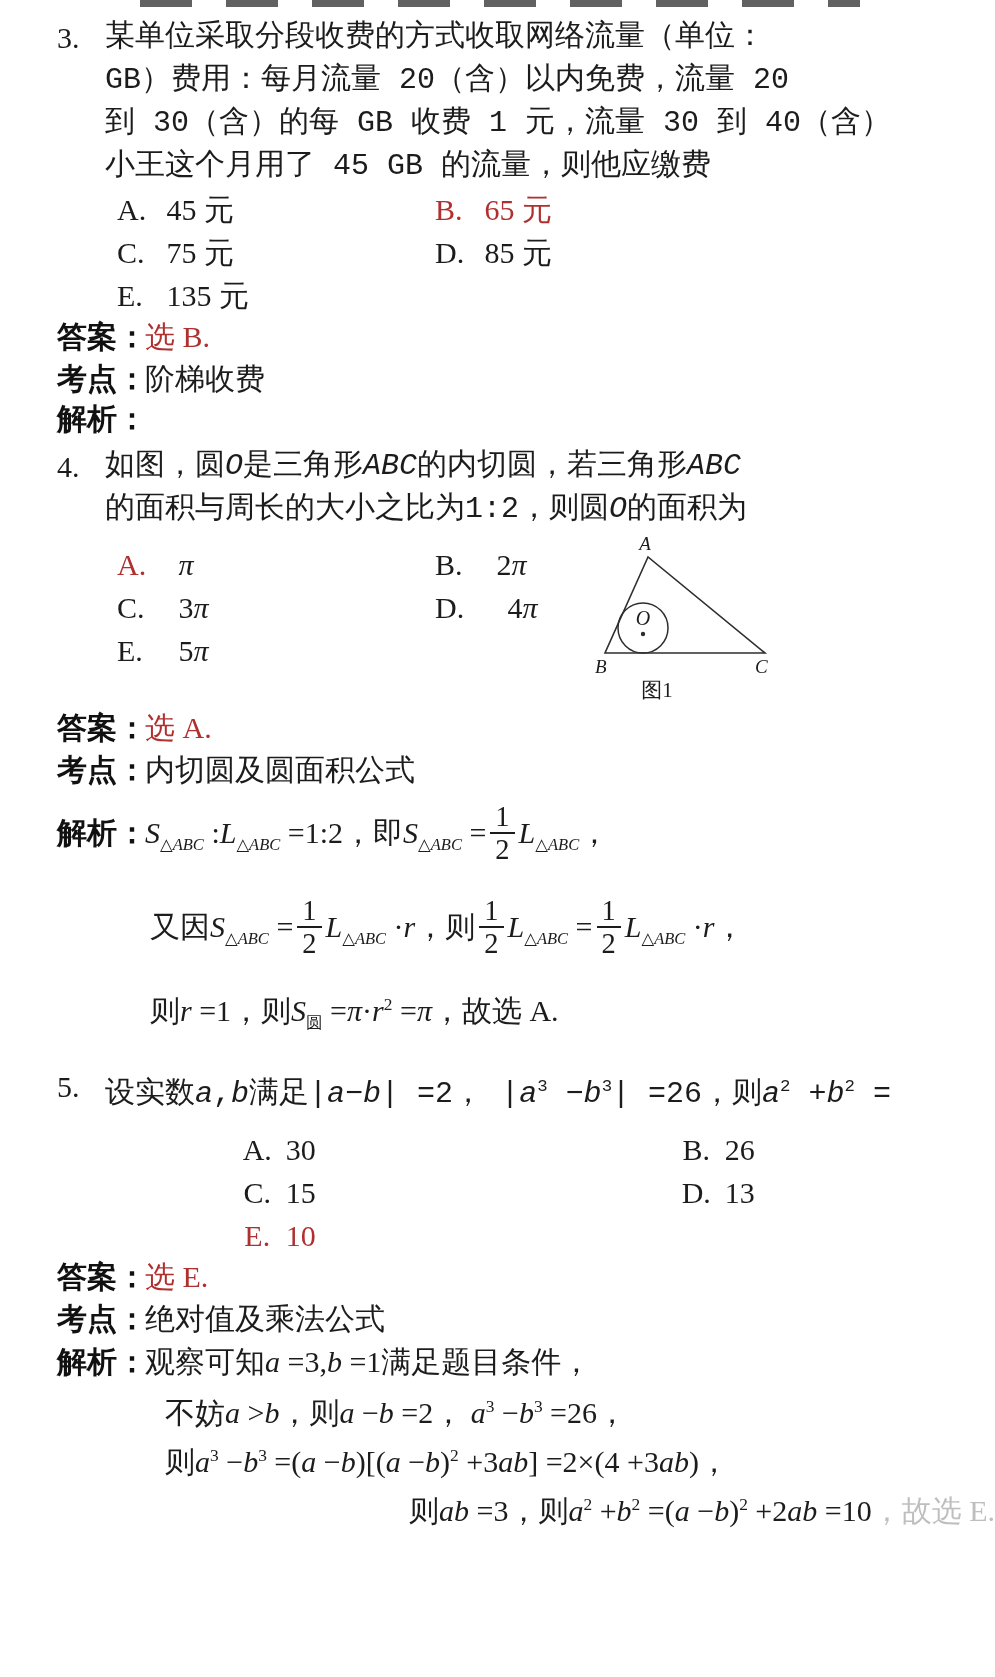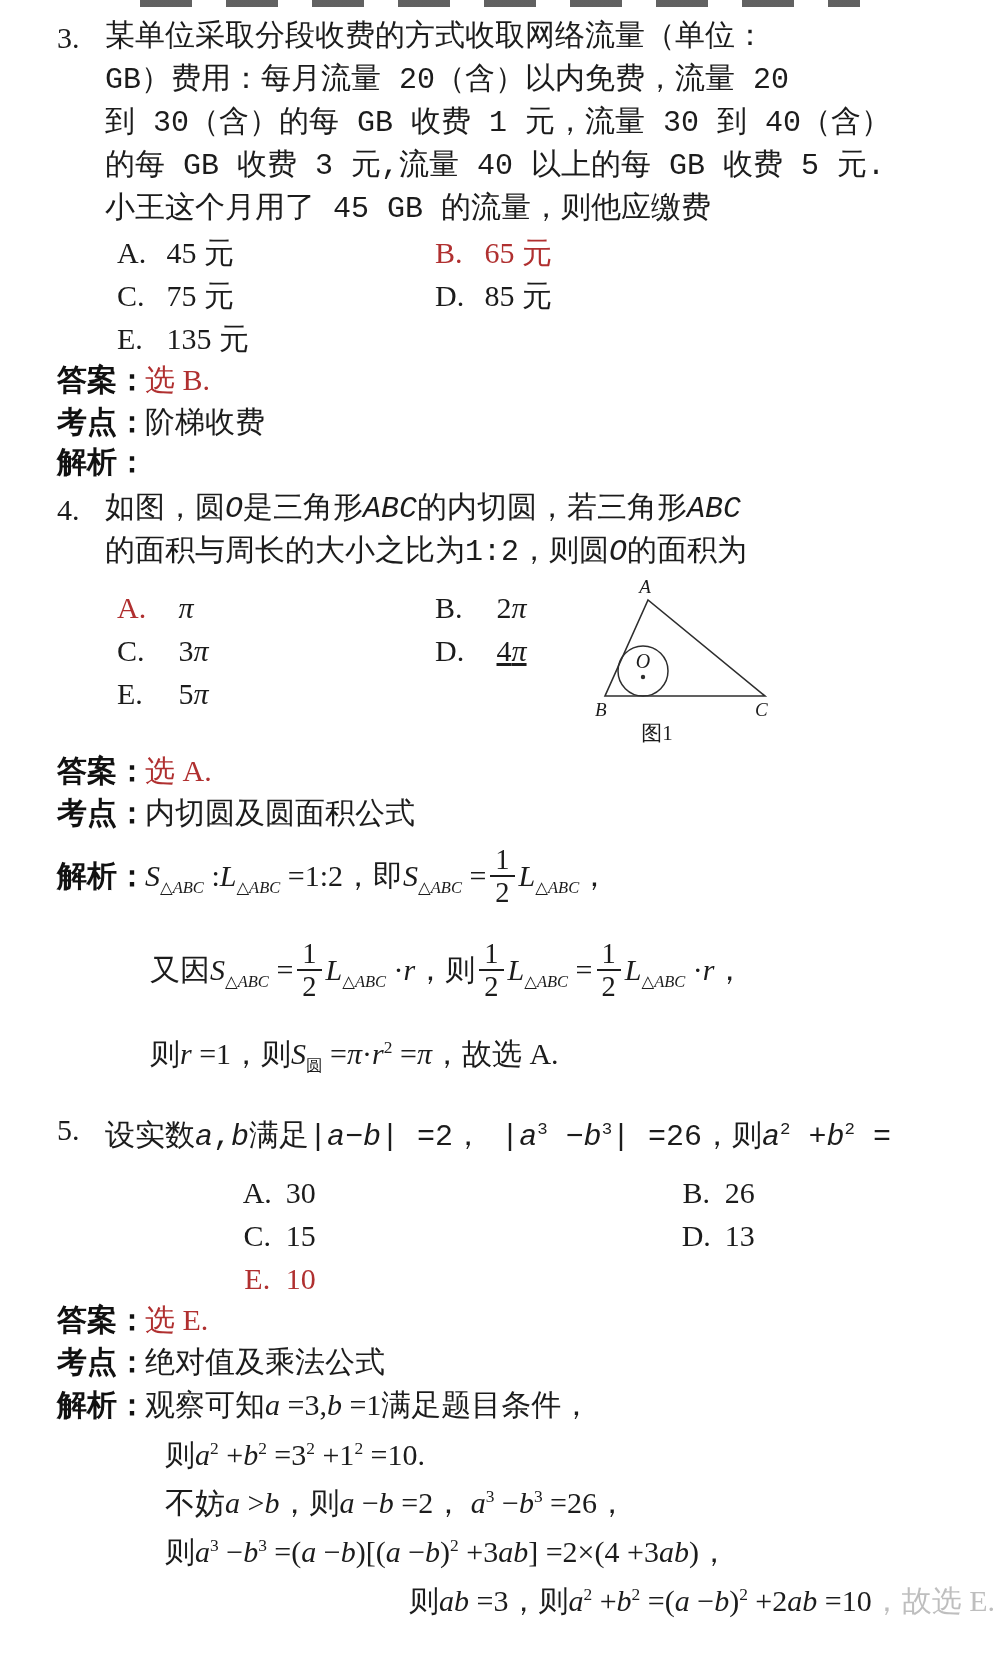--- a/index.html
+++ b/index.html
@@ -66,21 +66,20 @@
 
   <div class="top-frag"></div>
 
   <section class="question">
     <div class="qhead">
       <span class="qnum">3.</span>
       <div class="qtext">
         <div class="qline">某单位采取分段收费的方式收取网络流量（单位：</div>
         <div class="qline">GB）费用：每月流量 20（含）以内免费，流量 20</div>
         <div class="qline">到 30（含）的每 GB 收费 1 元，流量 30 到 40（含）</div>
-        <div class="qline">的每 GB 收费 3 元,流量 40 以上的每 GB 收费 5 元.</div>
         <div class="qline">小王这个月用了 45 GB 的流量，则他应缴费</div>
       </div>
     </div>
   </section>
 
   <div class="opts" style="margin-left:117px;">
     <div class="opt">
       <span class="olab">A.</span>
       <span class="oval">45 元</span>
     </div>
@@ -132,21 +131,21 @@
     <div class="opt">
       <span class="olab">B.</span>
       <span class="oval" style="margin-left:12px;">2<i>π</i></span>
     </div>
     <div class="opt">
       <span class="olab">C.</span>
       <span class="oval" style="margin-left:12px;">3<i>π</i></span>
     </div>
     <div class="opt">
       <span class="olab">D.</span>
-      <span class="oval" style="margin-left:12px;text-decoration:underline;">4<i>π</i></span>
+      <span class="oval" style="margin-left:23px;">4<i>π</i></span>
     </div>
     <div class="opt">
       <span class="olab">E.</span>
       <span class="oval" style="margin-left:12px;">5<i>π</i></span>
     </div>
 
     <div class="figure">
       <svg width="200" height="170" viewBox="0 0 200 170">
         <polygon points="63,22 20,118 180,118" fill="none" stroke="#2e2e2e" stroke-width="1.6"></polygon>
         <circle cx="58" cy="93" r="25" fill="none" stroke="#2e2e2e" stroke-width="1.5"></circle>
@@ -212,20 +211,19 @@
     <span class="red">选 E.</span>
   </div>
   <div class="meta-row">
     <span class="lab">考点：</span>
     <span>绝对值及乘法公式</span>
   </div>
   <div class="meta-row" style="line-height:41px;">
     <span class="lab">解析：</span>
     <span>观察可知<i>a</i> =3,<i>b</i> =1满足题目条件，</span>
   </div>
-  <div class="ana-cont5">则<i>a</i><sup>2</sup> +<i>b</i><sup>2</sup> =3<sup>2</sup> +1<sup>2</sup> =10.</div>
   <div class="ana-cont5" style="line-height:42px;">不妨<i>a</i> &gt;<i>b</i>，则<i>a</i> −<i>b</i> =2， <i>a</i><sup>3</sup> −<i>b</i><sup>3</sup> =26，</div>
   <div class="ana-cont5" style="line-height:43px;">则<i>a</i><sup>3</sup> −<i>b</i><sup>3</sup> =(<i>a</i> −<i>b</i>)[(<i>a</i> −<i>b</i>)<sup>2</sup> +3<i>ab</i>] =2×(4 +3<i>ab</i>)，</div>
   <div class="ana-cont5" style="line-height:43px;text-align:right;">
     <span>则<i>ab</i> =3，则<i>a</i><sup>2</sup> +<i>b</i><sup>2</sup> =(<i>a</i> −<i>b</i>)<sup>2</sup> +2<i>ab</i> =10</span><span class="faded">，故选 E.</span>
   </div>
 
 </div>
 
 </body></html>

